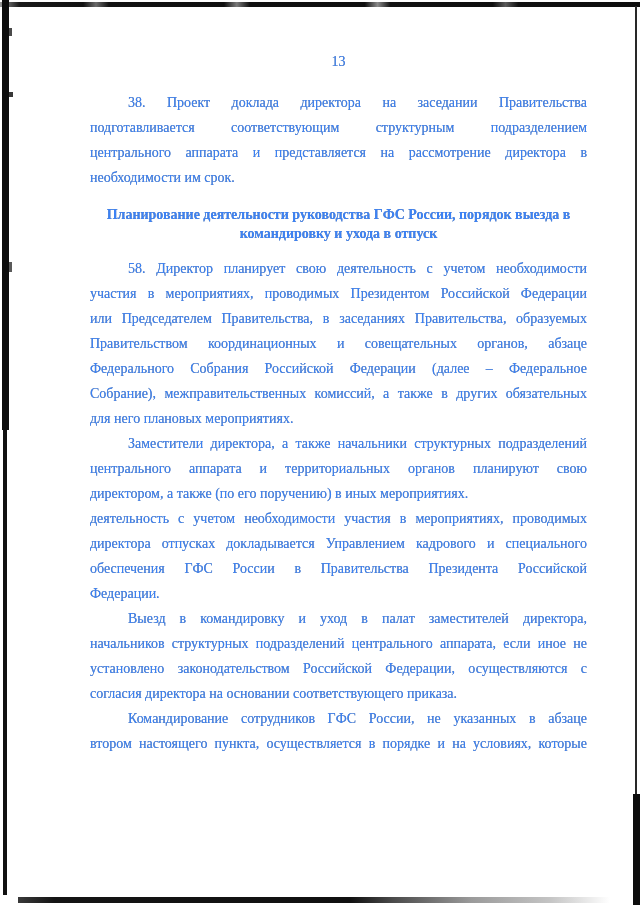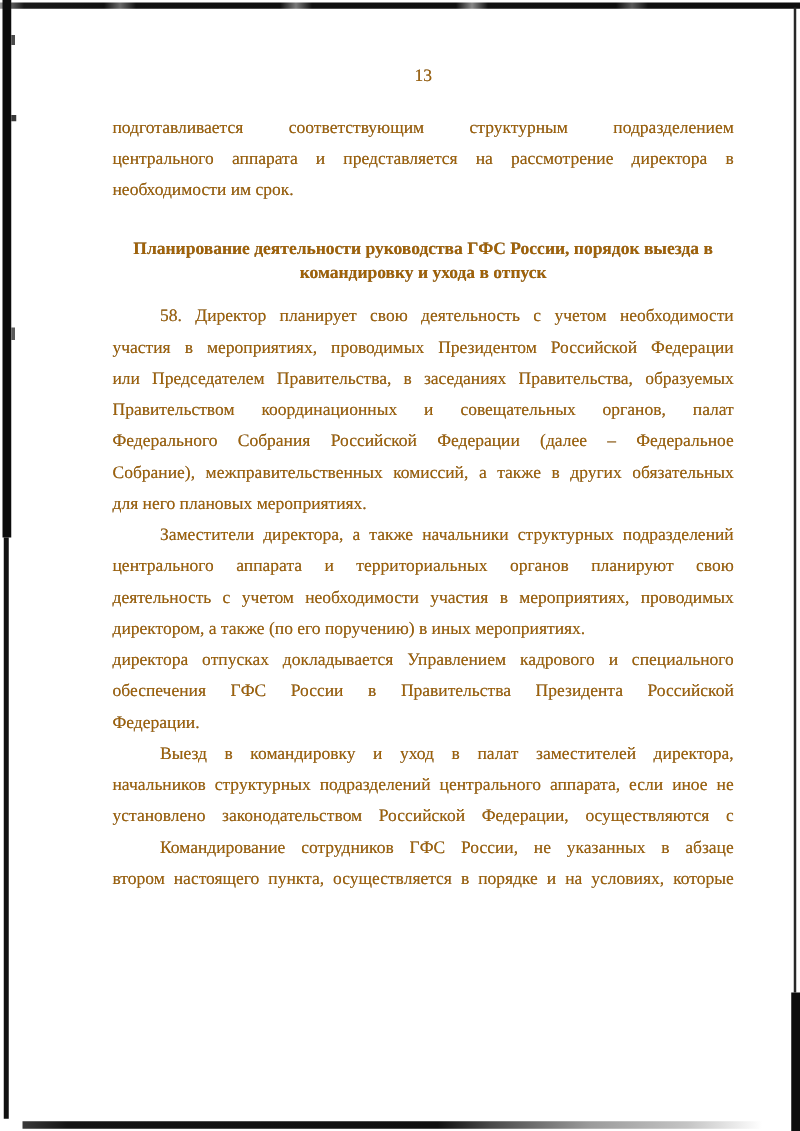--- a/index.html
+++ b/index.html
@@ -30,31 +30,31 @@
       #9a9a9a 75%, #c4c4c4 88%, rgba(200,200,200,0) 98%);
   }
   .speck { position:absolute; background:#4a4a4a; }
   .speck-a { left:9px; top:28px; width:3px; height:8px; }
   .speck-b { left:9px; top:262px; width:3px; height:10px; background:#5a5a5a; }
   .speck-c { left:9px; top:92px; width:4px; height:5px; background:#383838; }
 
   
   .content {
     position:absolute; left:90px; top:0; width:497px;
-    color:#a16207;
+    color:#3b82f6;
     text-shadow:0 0 0.5px rgba(30,30,30,0.55);
   }
   .page-number {
     margin-top:54px;
     text-align:center;
     font-size:14px; line-height:16px;
   }
   .para { margin:0; }
   .para-38 { margin-top:20px; }
-  .heading { margin-top:25px; }
+  .heading { margin-top:15px; }
   .para-39 { margin-top:13px; }
   .line {
     font-size:14px; line-height:25px; height:25px;
     text-align:justify;
     -moz-text-align-last:justify;
     text-align-last:justify;
     overflow:visible;
   }
   .line.first { text-indent:38px; }
   .line.last  { -moz-text-align-last:left; text-align-last:left; }
@@ -79,57 +79,59 @@
   <div class="border border-bottom"></div>
   <div class="speck speck-a"></div>
   <div class="speck speck-b"></div>
   <div class="speck speck-c"></div>
 
   <div class="content">
 
     <div class="page-number">13</div>
 
     <div class="para para-38">
+      <div class="line first">38. Проект доклада директора на заседании Правительства</div>
       <div class="line">подготавливается соответствующим структурным подразделением</div>
       <div class="line">центрального аппарата и представляется на рассмотрение директора в</div>
       <div class="line last">необходимости им срок.</div>
     </div>
 
     <div class="para heading">
       <div class="h-line">Планирование деятельности руководства ГФС России, порядок выезда в</div>
       <div class="h-line">командировку и ухода в отпуск</div>
     </div>
 
     <div class="para para-39">
       <div class="line first">58. Директор планирует свою деятельность с учетом необходимости</div>
       <div class="line">участия в мероприятиях, проводимых Президентом Российской Федерации</div>
       <div class="line">или Председателем Правительства, в заседаниях Правительства, образуемых</div>
-      <div class="line">Правительством координационных и совещательных органов, палат</div>
+      <div class="line">Правительством координационных и совещательных органов, абзаце</div>
       <div class="line">Федерального Собрания Российской Федерации (далее – Федеральное</div>
       <div class="line">Собрание), межправительственных комиссий, а также в других обязательных</div>
       <div class="line last">для него плановых мероприятиях.</div>
     </div>
 
     <div class="para">
       <div class="line first">Заместители директора, а также начальники структурных подразделений</div>
       <div class="line">центрального аппарата и территориальных органов планируют свою</div>
+      <div class="line last">директором, а также (по его поручению) в иных мероприятиях.</div>
       <div class="line">деятельность с учетом необходимости участия в мероприятиях, проводимых</div>
-      <div class="line last">директором, а также (по его поручению) в иных мероприятиях.</div>
     </div>
 
     <div class="para">
       <div class="line">директора отпусках докладывается Управлением кадрового и специального</div>
       <div class="line">обеспечения ГФС России в Правительства Президента Российской</div>
       <div class="line last">Федерации.</div>
     </div>
 
     <div class="para">
       <div class="line first">Выезд в командировку и уход в палат заместителей директора,</div>
       <div class="line">начальников структурных подразделений центрального аппарата, если иное не</div>
       <div class="line">установлено законодательством Российской Федерации, осуществляются с</div>
+      <div class="line last">согласия директора на основании соответствующего приказа.</div>
     </div>
 
     <div class="para">
       <div class="line first">Командирование сотрудников ГФС России, не указанных в абзаце</div>
       <div class="line">втором настоящего пункта, осуществляется в порядке и на условиях, которые</div>
     </div>
 
   </div>
 </div>
 

